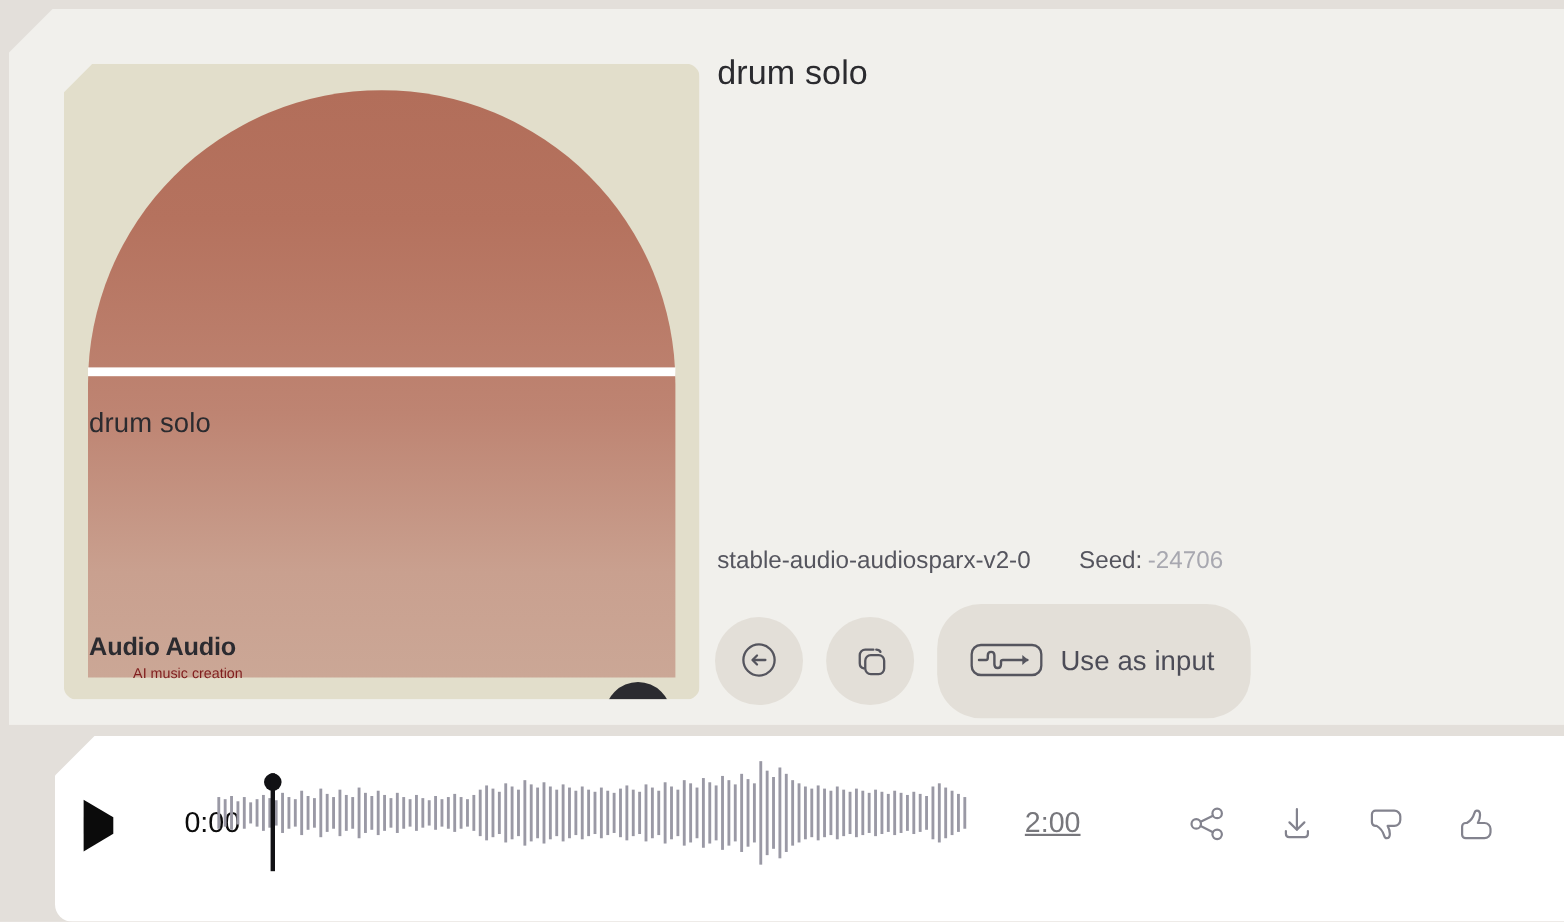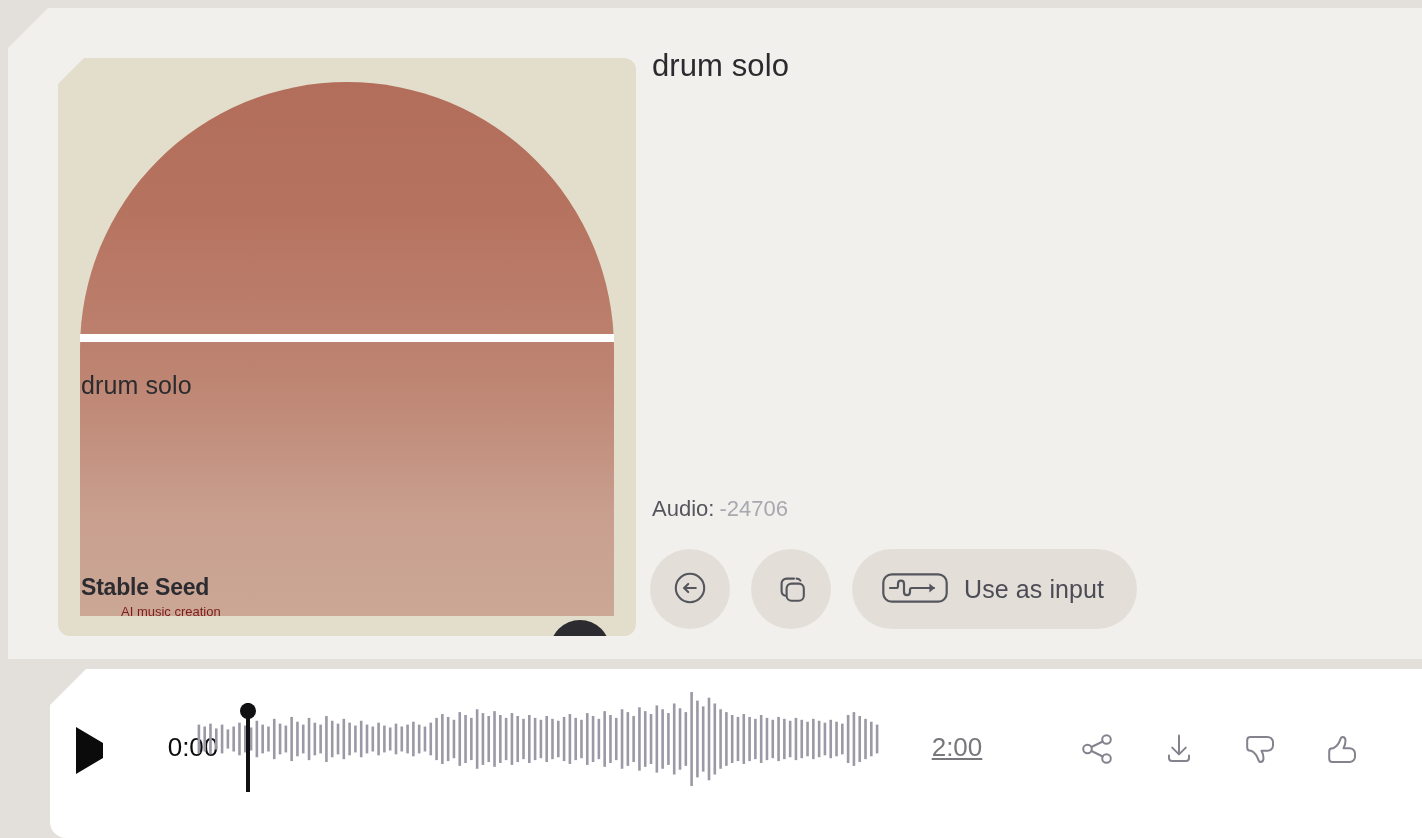--- a/index.html
+++ b/index.html
@@ -142,21 +142,21 @@
     border-radius: 50%;
     background: #E3DFD8;
     display: flex;
     align-items: center;
     justify-content: center;
     border: none;
     padding: 0;
     cursor: pointer;
   }
   .pill-btn {
-    height: 80px;
+    height: 104px;
     border-radius: 40px;
     background: #E3DFD8;
     display: flex;
     align-items: center;
     gap: 16px;
     padding: 0 33px 0 30px;
     border: none;
     cursor: pointer;
   }
   .pill-label {
@@ -271,41 +271,42 @@
 
   <div class="panel">
 
     <div class="album-card">
       <div class="album-card-inner">
         <div class="dome"></div>
         <div class="dome-baseline"></div>
         <div class="album-title">drum solo</div>
 
         <div class="brand-block">
-          <div class="brand-name">Stable Seed</div>
+          <div class="brand-name">Audio Audio</div>
           <div class="brand-sub">AI music creation</div>
         </div>
 
         <div class="brand-logo">
           <svg width="62" height="62" viewBox="0 0 62 62" xmlns="http://www.w3.org/2000/svg">
             <path d="M1 38 A30 30 0 0 1 61 38 Z" fill="#2B2B30"></path>
             <path d="M1 38 C9 38 12 31 17.5 31 C23 31 25 38 25 38 C25 38 29 24 35.5 24 C42 24 46 38 46 38 Z" fill="#E2DECB"></path>
             <path d="M1 39.5 L61 39.5 L61 44 L1 44 Z" fill="#E2DECB"></path>
           </svg>
         </div>
       </div>
     </div>
 
   </div>
 
   <div class="track-title">drum solo</div>
 
   <div class="meta-row">
+    <span>stable-audio-audiosparx-v2-0</span>
     <span class="meta-seed">
-      <span>Audio:</span><span class="seed-value">-24706</span>
+      <span>Seed:</span><span class="seed-value">-24706</span>
     </span>
   </div>
 
   <div class="action-row">
 
     <button class="icon-btn">
       <span>
         <svg width="38" height="38" viewBox="0 0 38 38" fill="none" xmlns="http://www.w3.org/2000/svg">
           <circle cx="19" cy="19" r="14.2" stroke="#55555E" stroke-width="2.1"></circle>
           <path d="M24.8 19H13.6" stroke="#55555E" stroke-width="2.1" stroke-linecap="round"></path>

